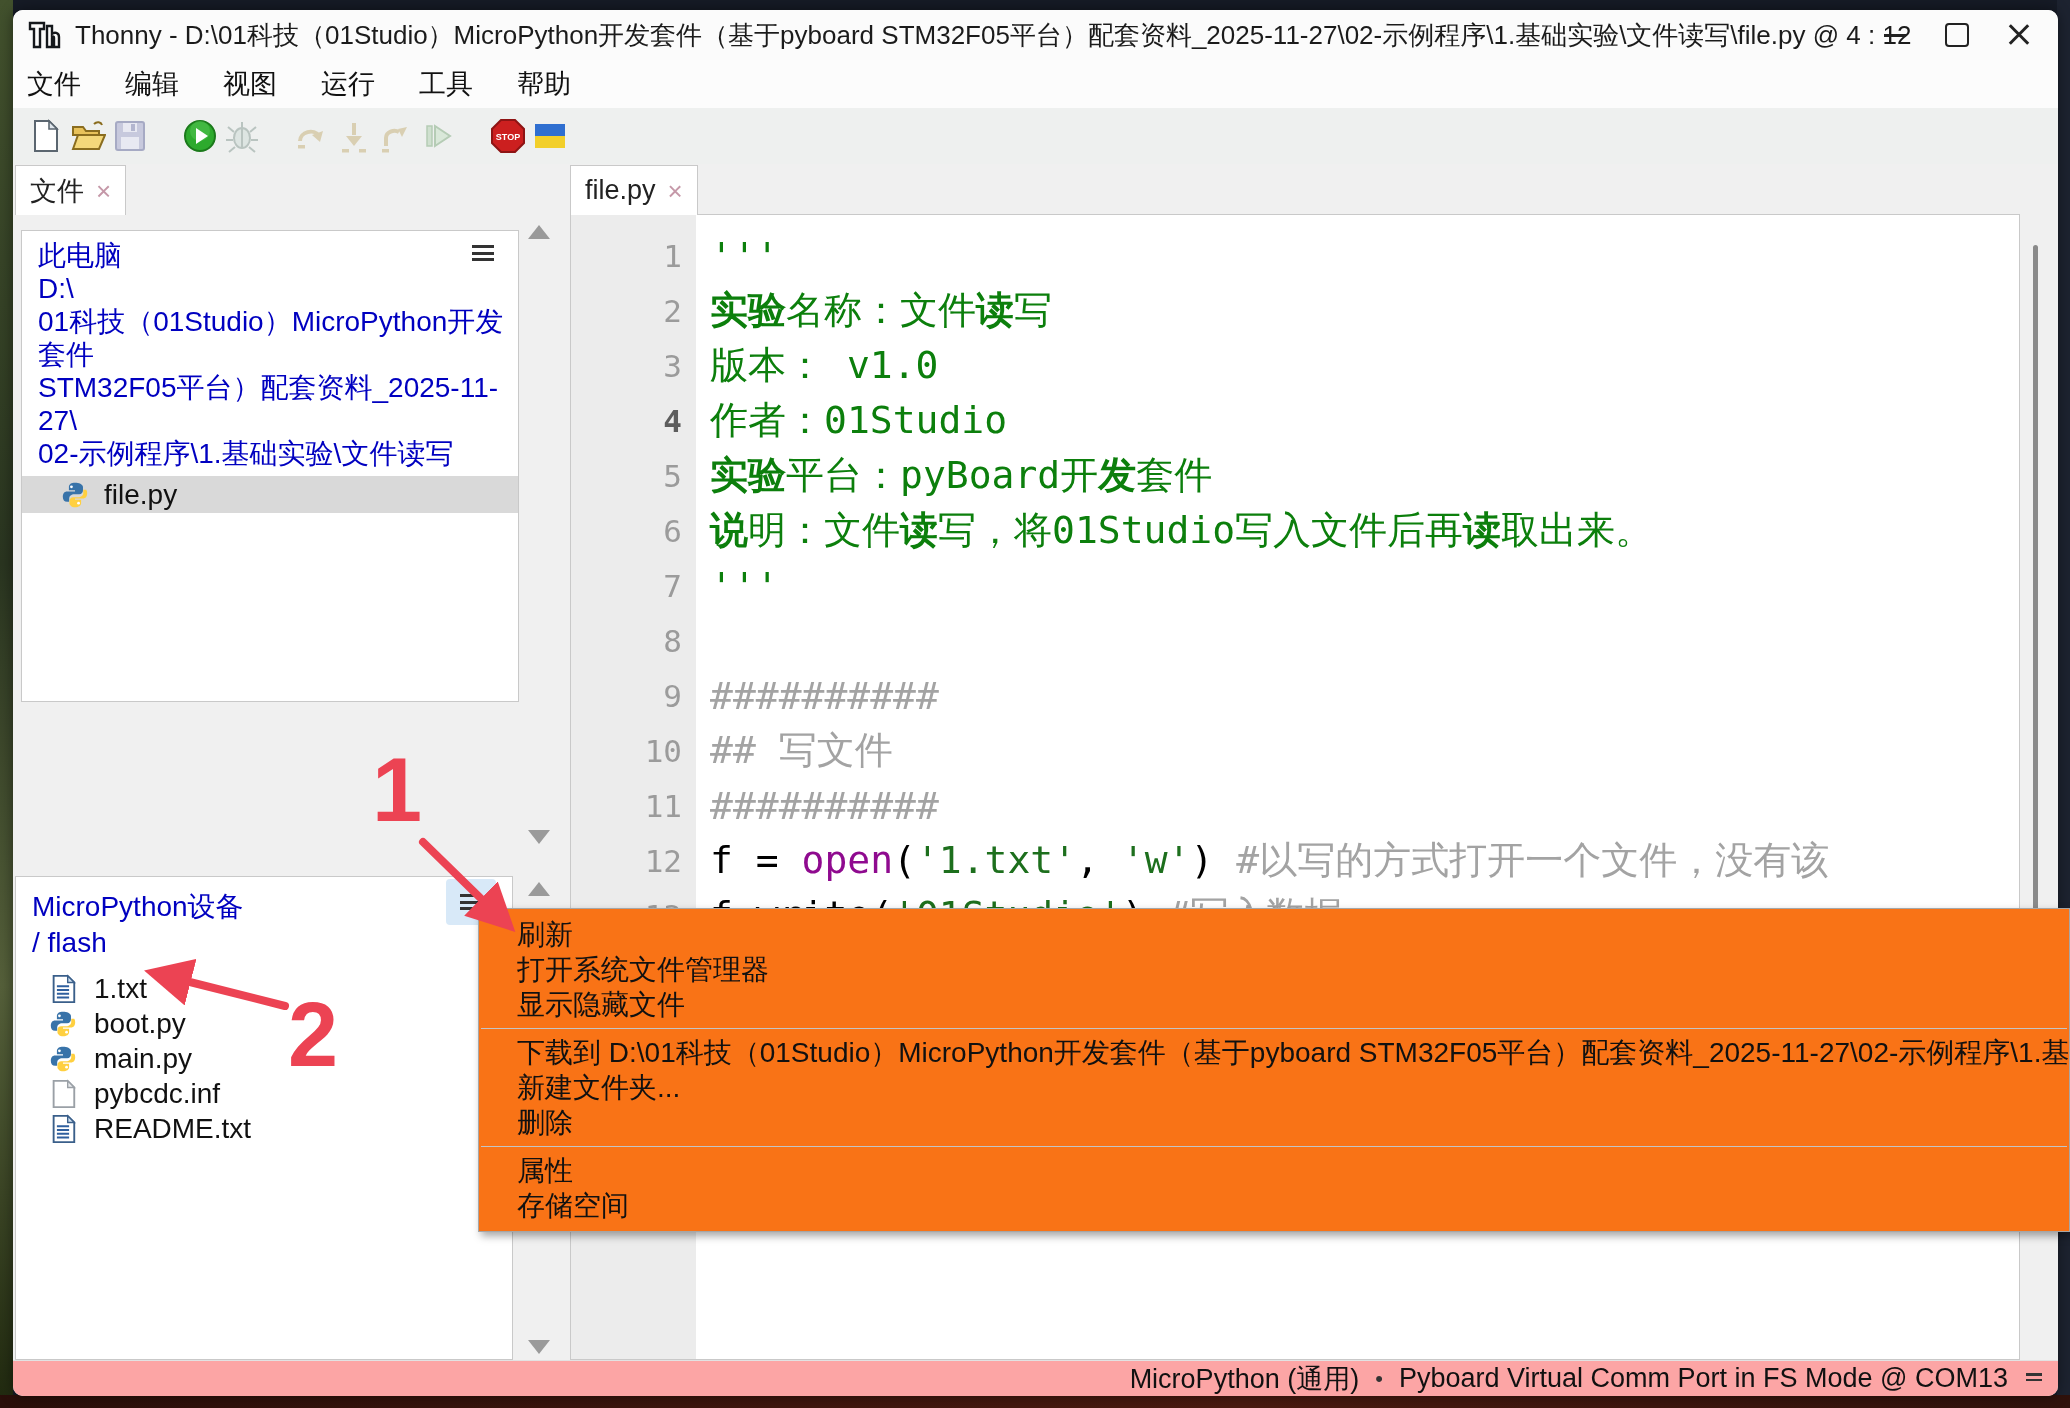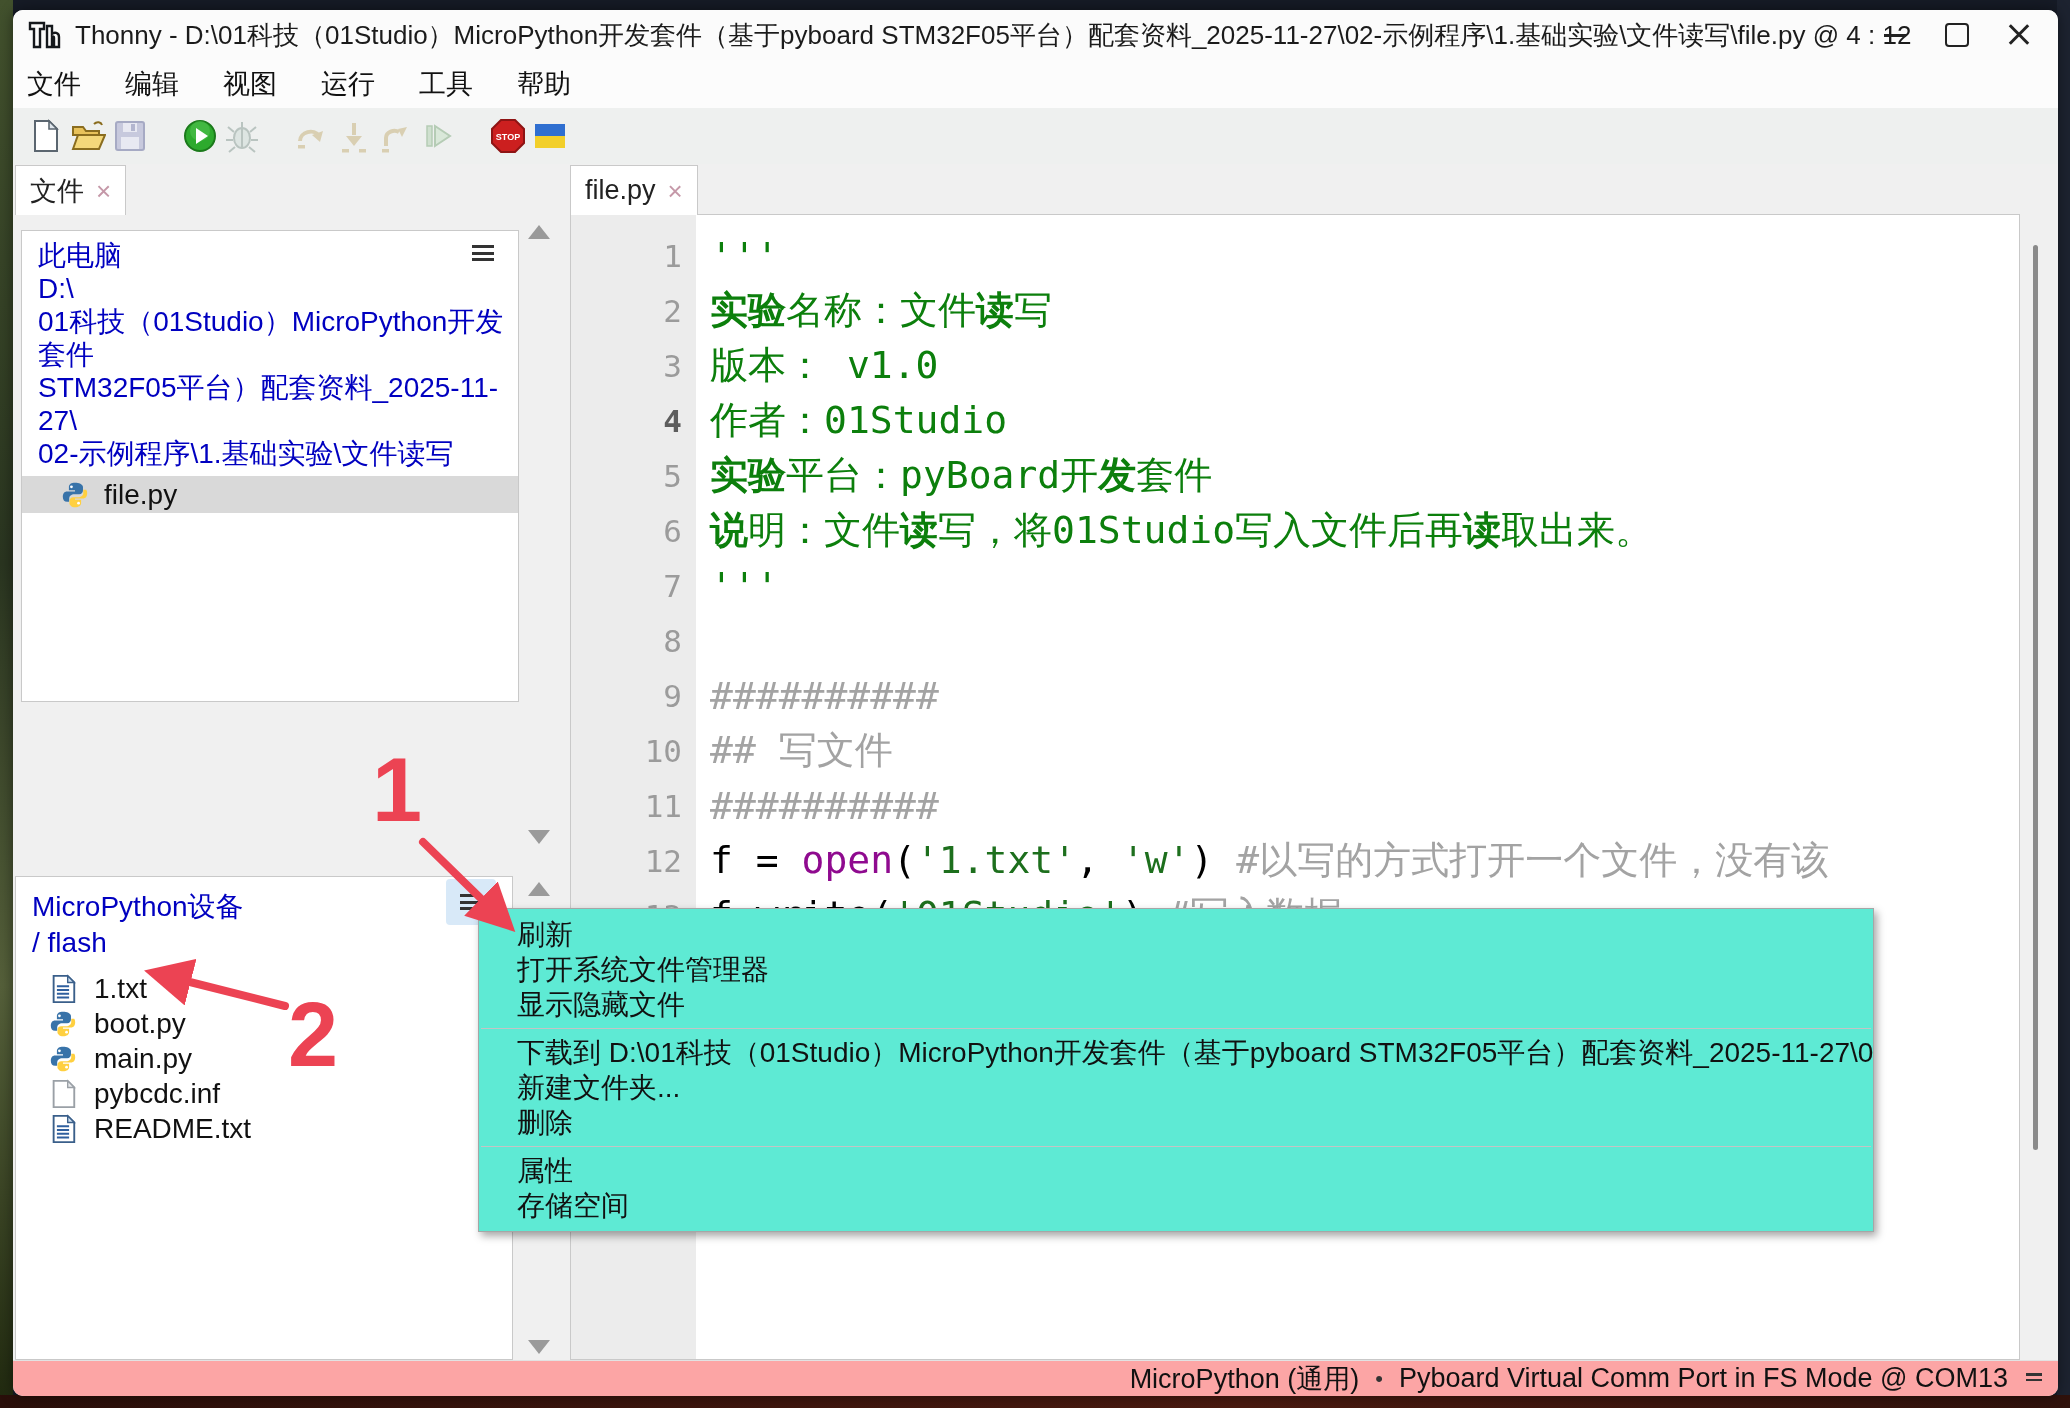--- a/index.html
+++ b/index.html
@@ -66,21 +66,21 @@
   .tk-com{color:#a3a3a3;} .tk-blt{color:#8f0a8f;} .tk-pln{color:#000;}
   .escroll{position:absolute;left:2007px;top:204px;width:35px;height:1146px;background:#f0f0f0;}
   .ethumb{position:absolute;left:13px;top:31px;width:5px;height:905px;background:#8a8a8a;border-radius:3px;}
   
   .statusbar{position:absolute;left:0;bottom:0;width:100%;height:36px;background:#fca5a5;border-top:1px solid #e2e2e2;
              display:flex;align-items:center;justify-content:flex-end;padding-right:16px;box-sizing:border-box;font-size:27px;color:#111;}
   .sb-sep{margin:0 16px;font-size:22px;color:#333;}
   .sb-hamb{margin-left:18px;width:16px;}
   .sb-hamb i{display:block;width:16px;height:2.5px;background:#333;margin-bottom:3px;}
   
-  .cmenu{position:absolute;left:478px;top:908px;width:1396px;background:#5eead4;border:1px solid #a6a6a6;
+  .cmenu{position:absolute;left:478px;top:908px;width:1592px;background:#f97316;border:1px solid #a6a6a6;
          box-shadow:3px 4px 8px rgba(0,0,0,.35);padding:8px 0;box-sizing:border-box;z-index:50;}
   .citem{height:35px;display:flex;align-items:center;padding-left:38px;font-size:28px;color:#111;white-space:nowrap;overflow:hidden;}
   .msep{height:1px;background:#c4c4c4;margin:6px 2px;}
   
   .ann-num{position:absolute;color:#ec4353;font-size:90px;font-weight:600;z-index:70;line-height:1;}
   .ann-svg{position:absolute;left:0;top:0;width:2070px;height:1408px;z-index:70;pointer-events:none;}
 </style>
 </head>
 <body>
 

